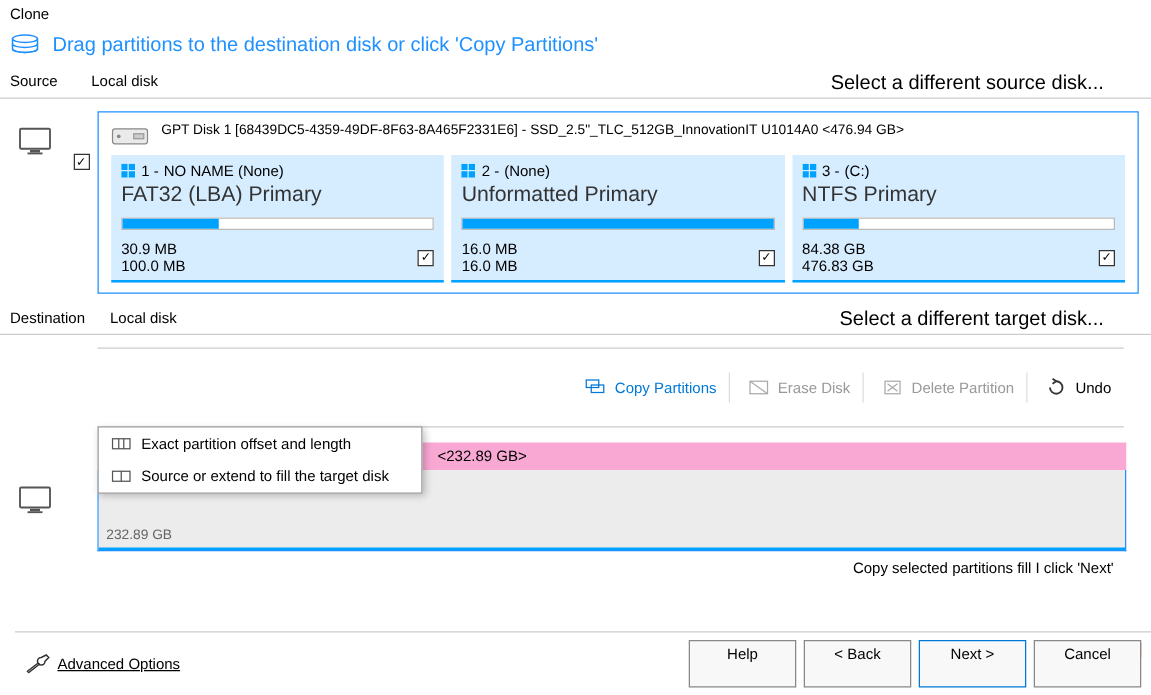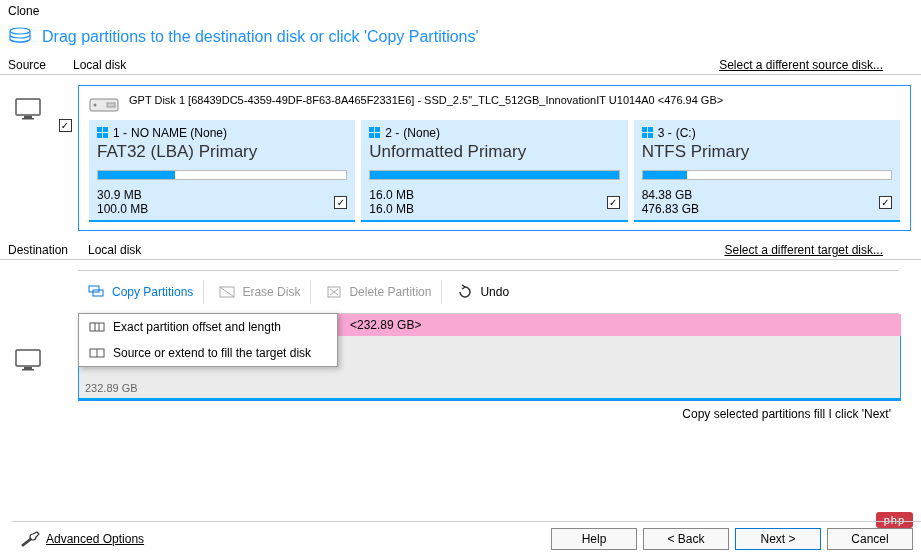--- a/index.html
+++ b/index.html
@@ -7,21 +7,21 @@
 
 .titlebar { padding: 4px 8px; font-size: 12px; }
 
 .instruction-row { display: flex; align-items: center; padding: 4px 8px 8px 8px; gap: 10px; }
 .disk-stack-icon { width: 24px; height: 22px; }
 .instruction-text { color: #1e90ff; font-size: 16px; font-weight: 400; }
 
 .section-header { display: flex; align-items: flex-start; padding: 2px 8px; border-bottom: 1px solid #ccc; }
 .section-label { width: 65px; font-size: 12px; }
 .section-sub { font-size: 12px; }
-.section-link { margin-left: auto; color: #000; text-decoration: underline; cursor: pointer; font-size: 12px; padding-right: 30px; }
+.section-link { margin-left: auto; color: #000; cursor: pointer; font-size: 16px; padding-right: 30px; }
 
 .monitor-icon { width: 28px; height: 24px; margin: 12px 10px 0 14px; flex-shrink: 0; }
 
 .disk-block { display: flex; margin: 10px 10px 10px 0; }
 .disk-card { flex: 1; border: 1px solid #1e90ff; padding: 8px 10px; }
 
 .disk-title-row { display: flex; align-items: flex-start; gap: 10px; }
 .disk-drive-icon { width: 30px; height: 18px; margin-top: 2px; }
 .disk-header-text { font-size: 11px; color: #000; }
 
@@ -32,21 +32,21 @@
 .partition { flex: 1; background: #d6ecff; border-bottom: 2px solid #00a2ff; padding: 6px 8px 4px 8px; position: relative; }
 .part-top { display: flex; align-items: center; gap: 4px; font-size: 11px; }
 .win-flag { width: 12px; height: 12px; display: inline-block; }
 .part-sub { font-size: 17px; color: #333; margin-top: 2px; }
 .part-bar { margin-top: 8px; height: 10px; background: #fff; border: 1px solid #bbb; position: relative; }
 .part-bar-fill { position: absolute; left: 0; top: 0; bottom: 0; background: #00a2ff; }
 .part-sizes { display: flex; justify-content: space-between; align-items: center; margin-top: 8px; font-size: 11px; }
 .part-chk { width: 13px; height: 13px; border: 1px solid #333; display:flex; align-items:center; justify-content:center; font-size:10px; background:#fff; }
 
 
-.toolbar { display: flex; align-items: center; gap: 4px; margin: 10px 0 0 78px; border: 1px solid #ccc; border-left:none; border-right:none; padding:9px 0; width: calc(100% - 100px); position:relative; }
+.toolbar { display: flex; align-items: center; gap: 4px; margin: 10px 0 12px 78px; border: 1px solid #ccc; border-left:none; border-right:none; padding:19px 0; width: calc(100% - 100px); position:relative;justify-content:flex-end; }
 .tool-btn { display:flex; align-items:center; gap:6px; padding: 4px 10px; cursor:pointer; border-right:1px solid #ddd; }
 .tool-btn.disabled { color:#999; }
 .tool-btn.primary { color:#0078d7; }
 .tool-btn .ic { width:18px; height:16px; }
 .tool-btn.noborder { border-right:none; }
 
 .dropdown-popup { position:absolute; top:100%; left:0; background:#fff; border:1px solid #999; box-shadow:2px 2px 6px rgba(0,0,0,0.25); z-index:10; width:260px; }
 .dd-item { display:flex; align-items:center; gap:8px; padding:6px 10px; cursor:pointer; }
 .dd-ic { width:16px; height:14px; }
 
@@ -55,21 +55,21 @@
 .wildcard-target-header { font-size:11px; margin-left:260px; background:#f9a8d4; border:1px solid #1e90ff; border-bottom:none; padding:4px 10px; margin-right:20px; }
 .unalloc-bar { height:64px; background:#ececec; border-bottom:2px solid #00a2ff; position:relative; }
 .unalloc-label { position:absolute; bottom:4px; left:6px; font-size:11px; color:#666; }
 
 .copy-sel { text-align:right; padding:6px 30px 4px 0; font-size:12px; }
 
 .footer { position:absolute; bottom:0; left:0; right:0; display:flex; align-items:center; padding:6px 8px; border-top:1px solid #ccc;margin-left:12px; }
 .adv-opt { display:flex; align-items:center; gap:6px; text-decoration:underline; cursor:pointer; }
 .wrench { width:20px; height:16px; }
 .footer-btns { margin-left:auto; display:flex; gap:6px; align-items:center; }
-.fbtn { min-width:86px; height:22px; border:1px solid #888; background:#f8f8f8; text-align:center; line-height:20px; cursor:pointer; font-size:12px; }
+.fbtn { min-width:86px; height:38px; border:1px solid #888; background:#f8f8f8; text-align:center; line-height:20px; cursor:pointer; font-size:12px; }
 .fbtn.primary { border:1px solid #0078d7; }
 
 .brand-pill { position:absolute; right:8px; bottom:28px; background:#cc3944; color:#fff; font-size:11px; padding:2px 8px; border-radius:3px; letter-spacing:1px; }
 </style>
 </head>
 <body>
 
 <div class="titlebar">Clone</div>
 
 <div class="instruction-row">

